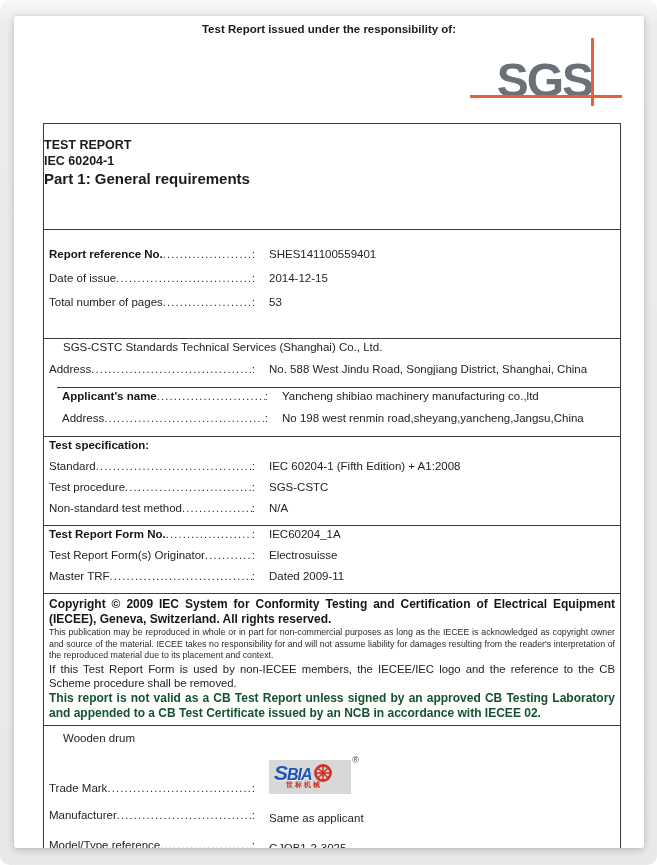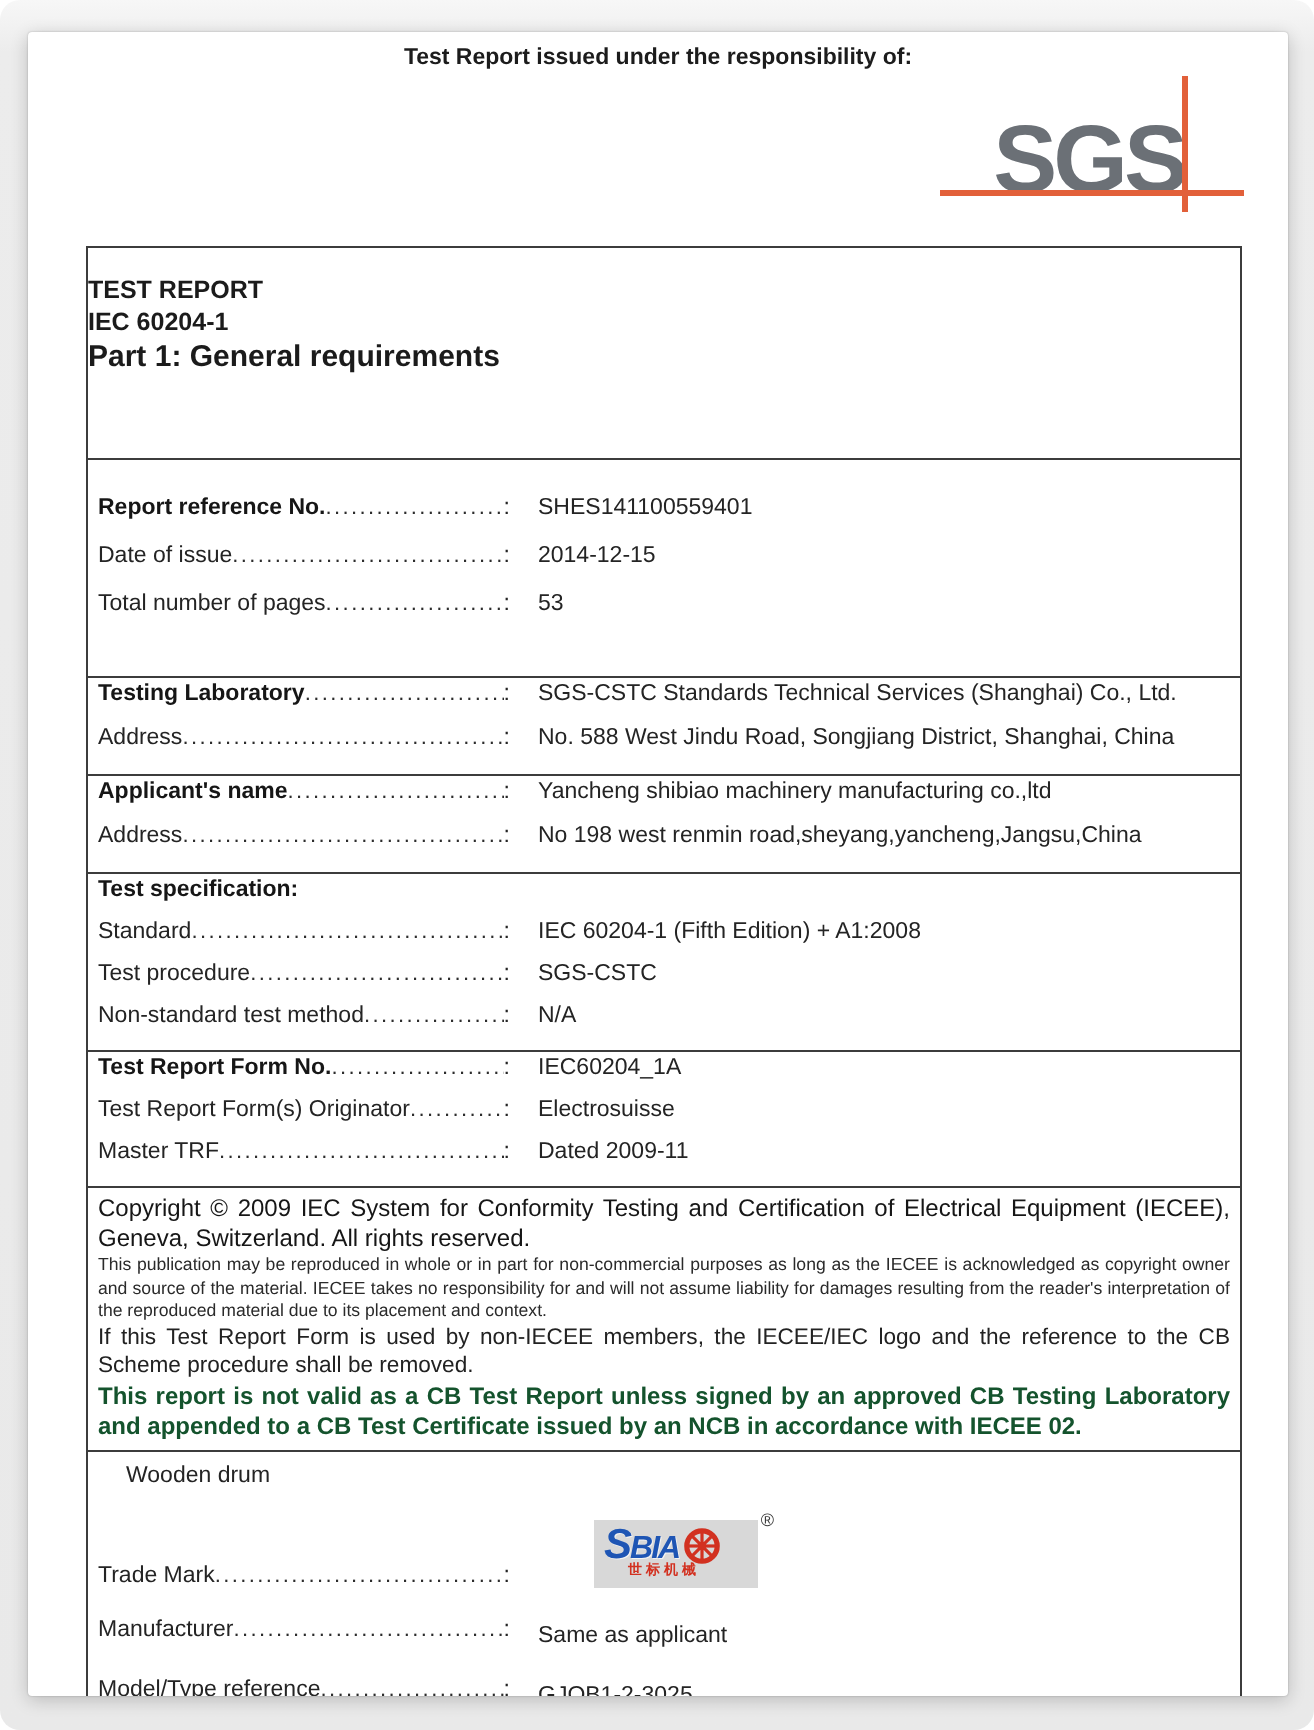--- a/index.html
+++ b/index.html
@@ -49,41 +49,41 @@
   .dots { flex:1 1 auto; overflow:hidden; white-space:nowrap; color:#2c2c2c; }
   .dots::after {
     content:"..................................................................................";
     font-size:11px; letter-spacing:1.2px;
   }
   .colon::after { content:":"; }
   .val { flex:1; margin-left:14px; white-space:nowrap; }
 
   .sec-a { padding:18px 0; } .sec-a .row { height:24px; }
   .sec-b { padding:2px 0; } .sec-b .row { height:22px; }
-  .sec-c { padding:2px 0; } .sec-c .row { height:22px; }
+  .sec-c { padding:2px 0;margin-left:13px; } .sec-c .row { height:22px; }
   .sec-d { padding:2px 0; } .sec-d .row { height:21px; }
   .sec-e { padding:2px 0; } .sec-e .row { height:21px; }
 
   .copyright { padding:3px 5px 4px 5px; }
-  .cp1 { font-size:12px; font-weight:normal; line-height:15px; text-align:justify; color:#161616; }
+  .cp1 { font-size:12px; font-weight:bold; line-height:15px; text-align:justify; color:#161616; }
   .cp2 { font-size:8.8px; line-height:11.5px; text-align:justify; color:#2a2a2a; }
   .cp3 { font-size:11.3px; line-height:14.5px; text-align:justify; }
   .cp4 { font-size:12px; font-weight:bold; line-height:15px; text-align:justify; color:#14532d; }
 
   .sec-g { padding:3px 0; }
   .sec-g .row { height:30px; }
   .sec-g .row.r-first { height:28px; }
   .sec-g .val { transform:translateY(3px); }
   .sec-g .tm-row { height:52px; align-items:flex-start; }
   .sec-g .tm-row .lab { padding-top:5px;margin-top:20px; }
 
   
   .tm-box {
     position:relative; display:inline-block; width:82px; height:34px;
-    background:#d8d8d8; transform:none;margin-left:28px;
+    background:#d8d8d8; transform:none;
   }
   .tm-inner { position:absolute; left:5px; top:2px; display:flex; align-items:center; }
   .tm-brand {
     display:inline-block; font-style:italic; font-weight:bold; font-size:16px;
     color:#1e55b4; letter-spacing:-1px; text-shadow:0.5px 0.5px 0 #f2f2f2; line-height:22px;
   }
   .tm-brand::first-letter { font-size:21px; }
   .tm-wheel { margin-left:1px; margin-top:-2px; }
   .tm-cn {
     position:absolute; left:17px; top:20px; font-size:7px; font-weight:bold;
@@ -135,25 +135,20 @@
               <span class="lt">Total number of pages</span>
               <span class="dots"></span>
               <span class="colon"></span>
             </span>
           <span class="val">53</span>
         </div>
       </div>
 
       <div class="section sec-b">
         <div class="row b">
-          <span class="lab">
-              <span class="lt">Testing Laboratory</span>
-              <span class="dots"></span>
-              <span class="colon"></span>
-            </span>
           <span class="val">SGS-CSTC Standards Technical Services (Shanghai) Co., Ltd.</span>
         </div>
         <div class="row">
           <span class="lab">
               <span class="lt">Address</span>
               <span class="dots"></span>
               <span class="colon"></span>
             </span>
           <span class="val">No. 588 West Jindu Road, Songjiang District, Shanghai, China</span>
         </div>

